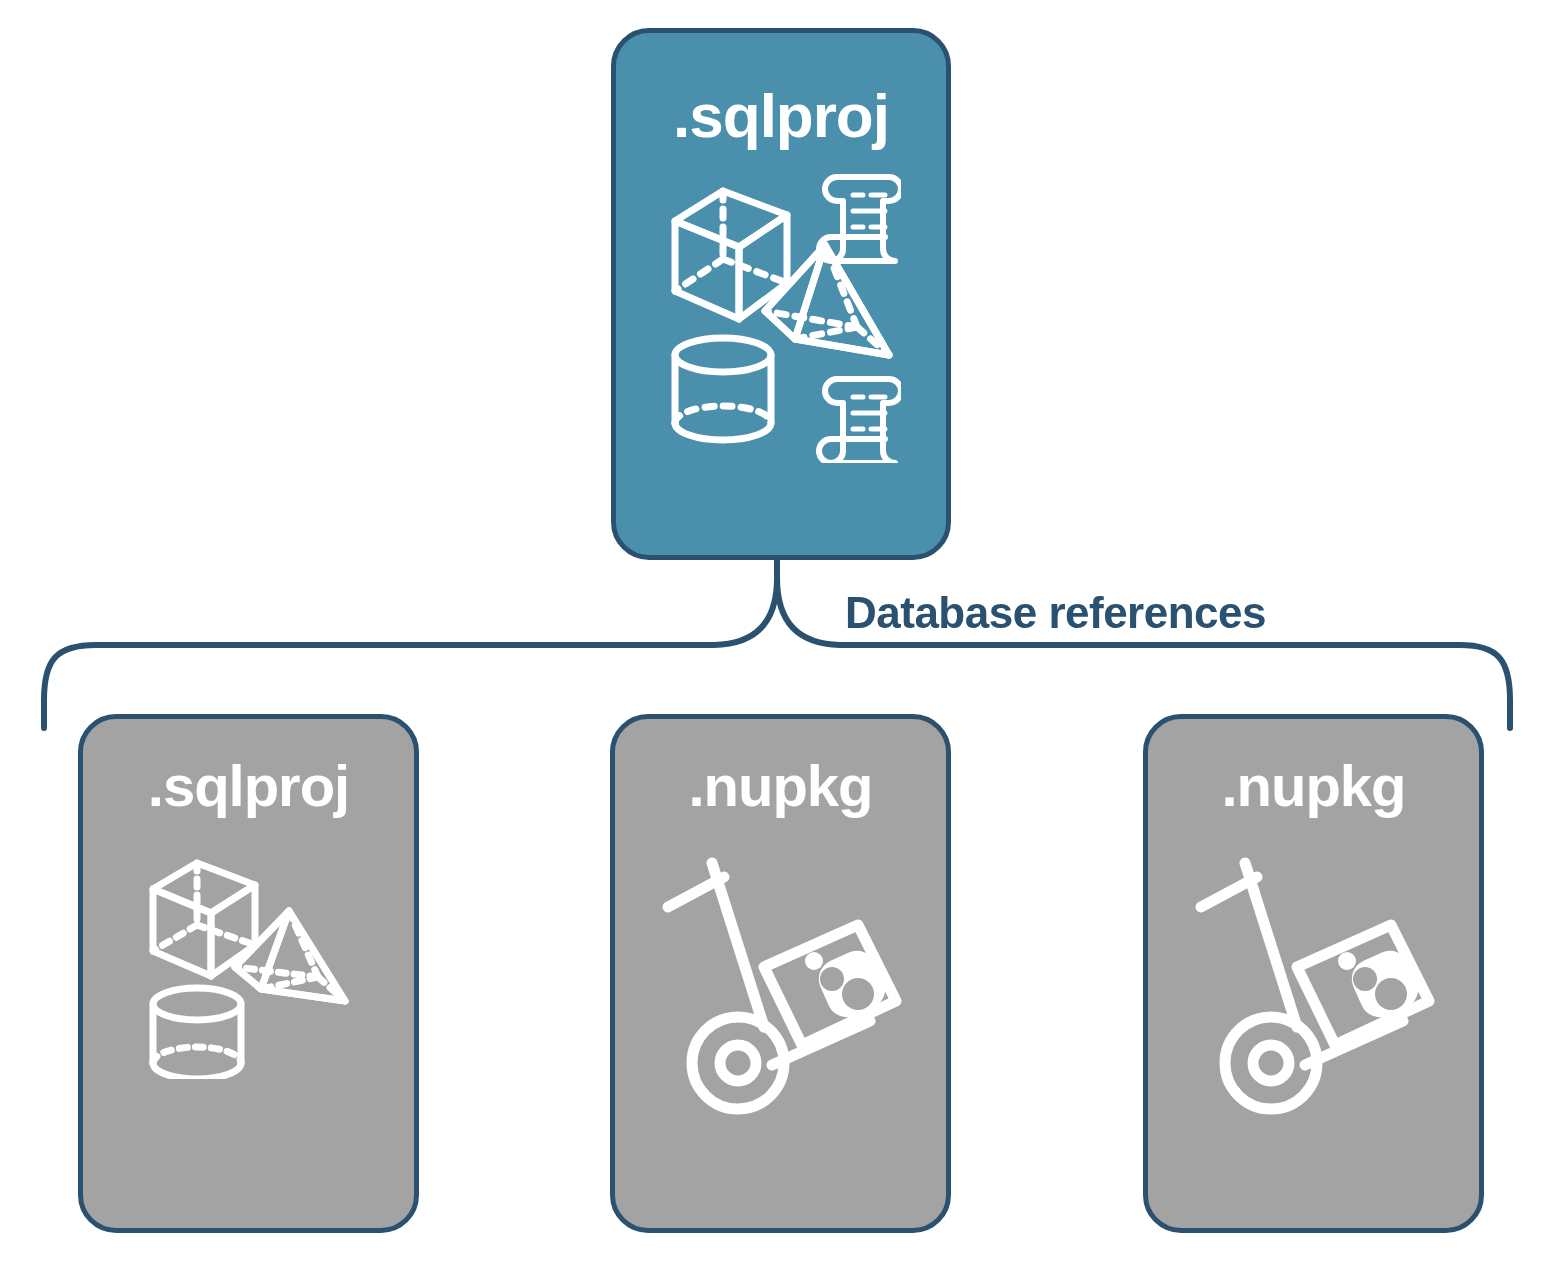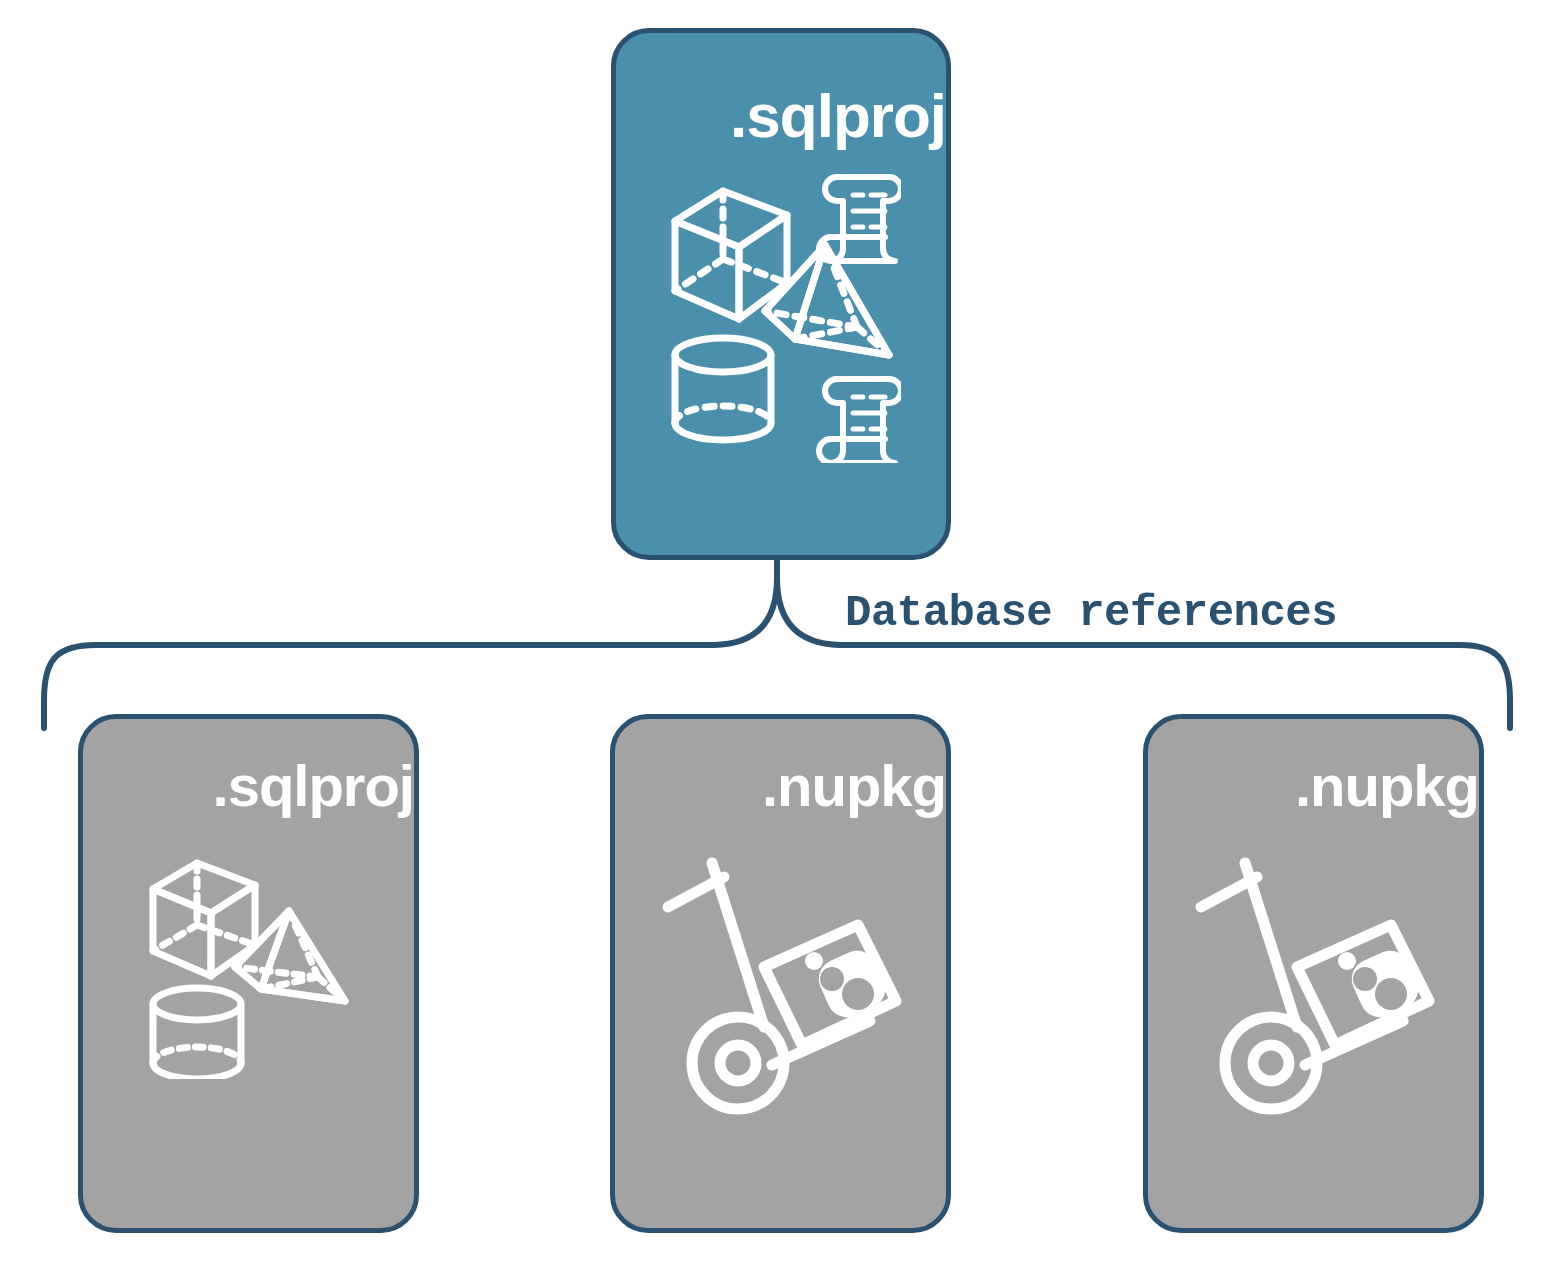--- a/index.html
+++ b/index.html
@@ -27,21 +27,21 @@
     border-radius: 38px;
     display: block;
   }
   .node.primary  { background: #4A8FAC; }
   .node.secondary{ background: #A3A3A3; }
 
   .node-title {
     position: absolute;
     left: 0;
     right: 0;
-    text-align: right;
+    text-align: center;
     color: #ffffff;
     font-weight: bold;
     letter-spacing: -1px;
     line-height: 1;
     user-select: none;
   }
   .node.primary .node-title {
     top: 52px;
     font-size: 62px;
   }
@@ -71,21 +71,20 @@
   #brace-label {
     position: absolute;
     left: 845px;
     top: 588px;
     font-size: 44px;
     font-weight: bold;
     color: #2B5170;
     letter-spacing: -0.5px;
     white-space: nowrap;
     user-select: none;
-    font-family: Liberation Mono, monospace;
   }
 </style>
 </head>
 <body>
 
 <div id="canvas">
 
   <div class="node primary" style="left:611px; top:28px; width:340px; height:532px;">
 
     <div class="node-title">.sqlproj</div>

